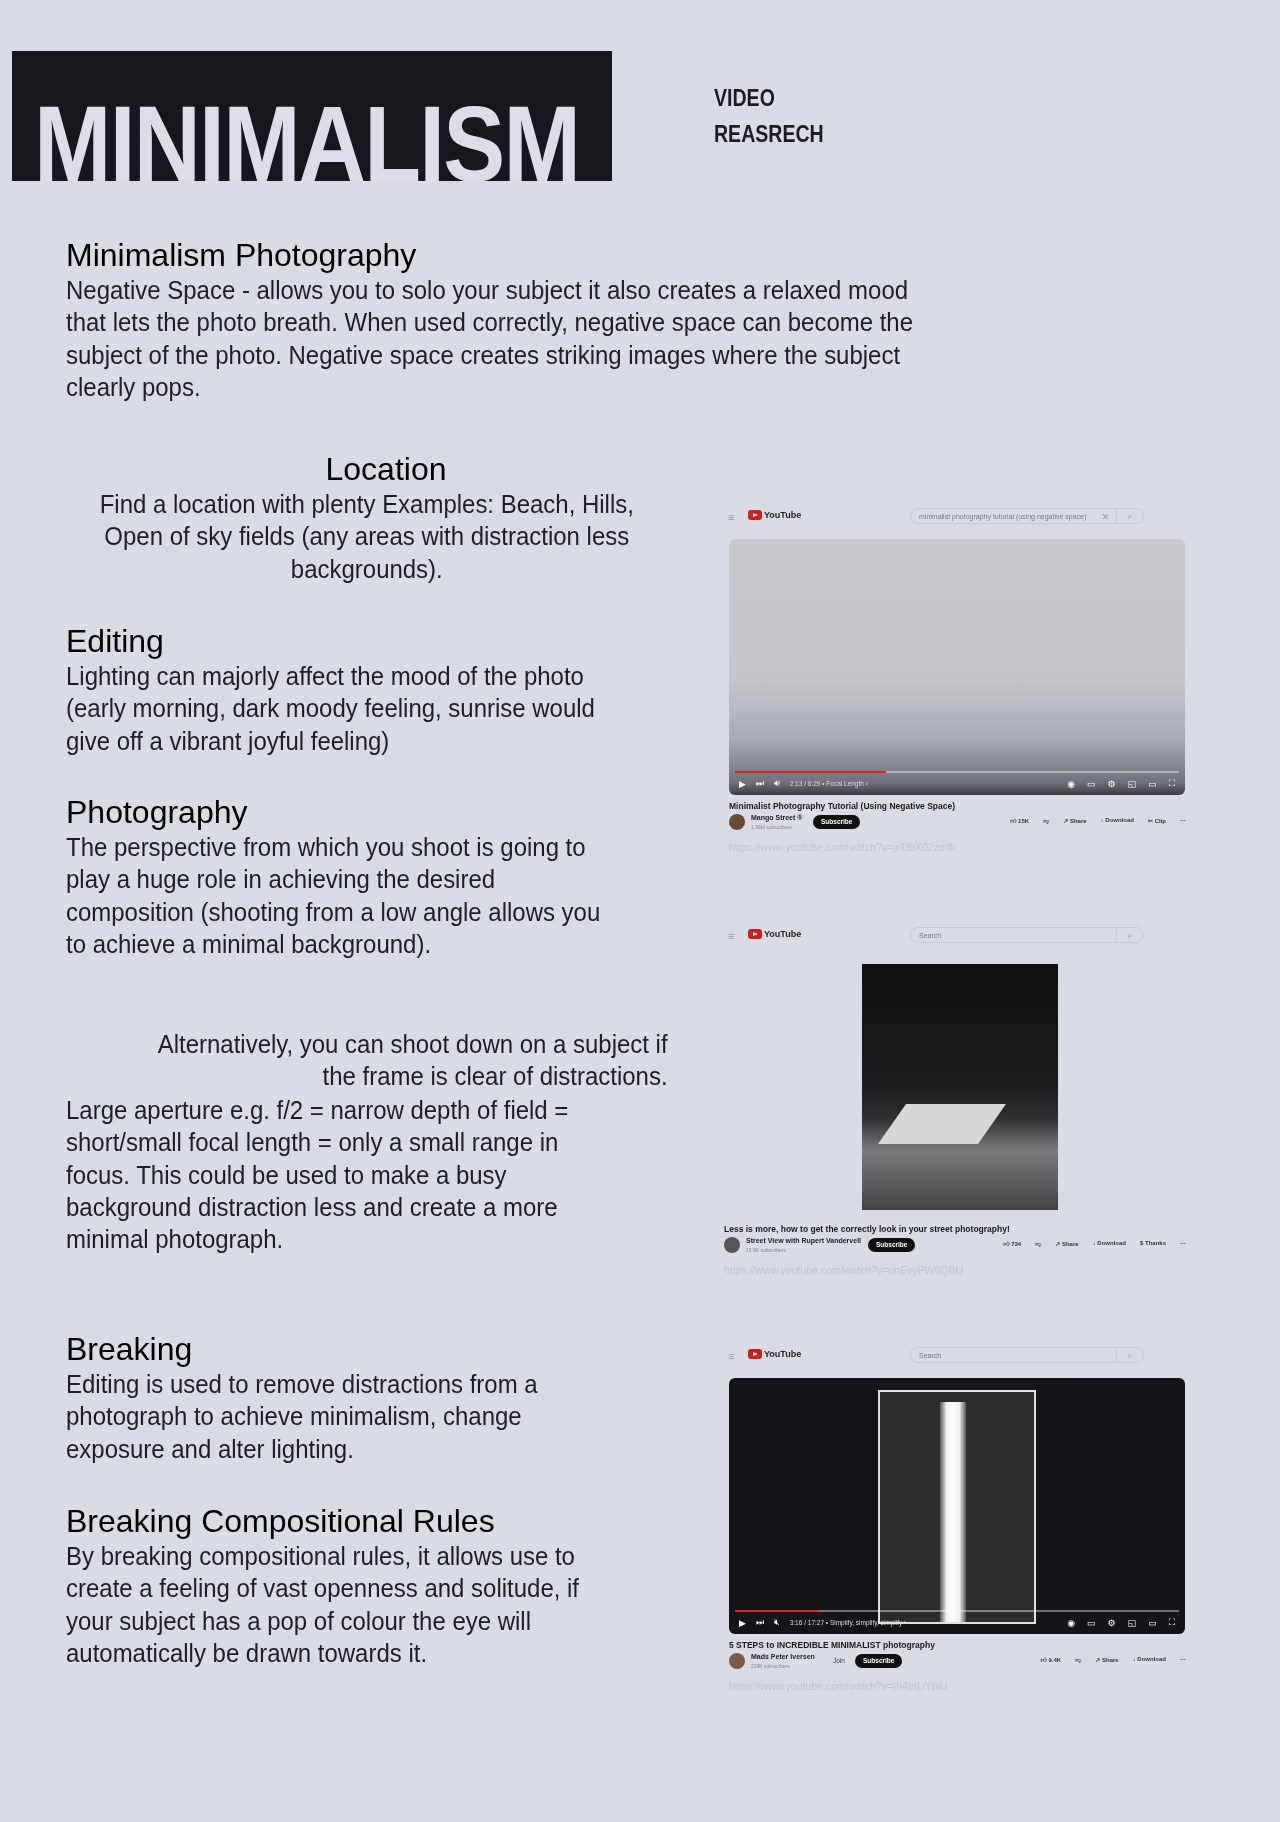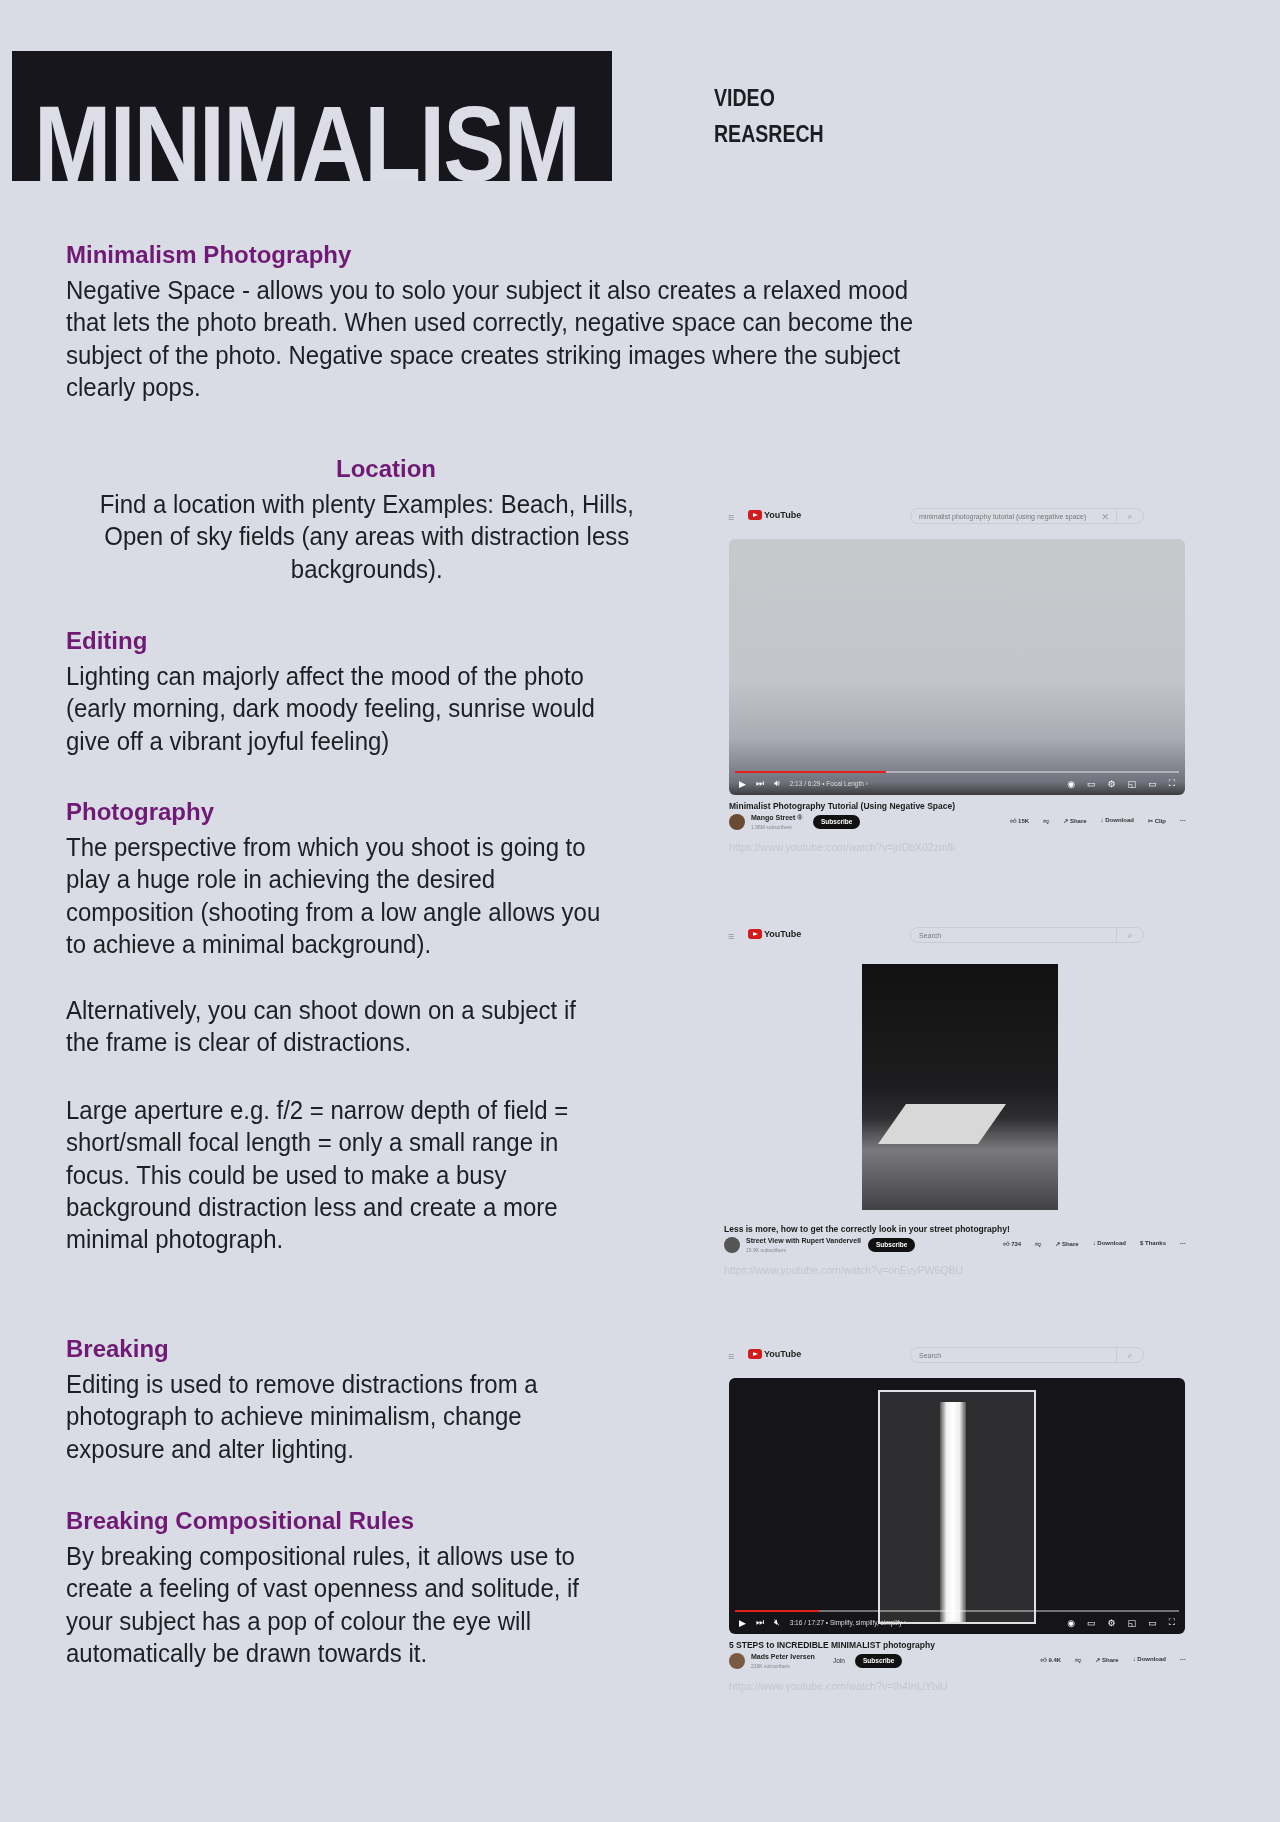--- a/index.html
+++ b/index.html
@@ -2,21 +2,21 @@
 <html><head>
 <meta charset="utf-8">
 <style>
   html,body{margin:0;padding:0;}
   body{width:1280px;height:1822px;background:#d9dce5;position:relative;overflow:hidden;font-family:"Liberation Sans",sans-serif;color:#1c1c22;}
   .title-bar{position:absolute;left:12px;top:22px;width:600px;height:130px;background:#17161c;overflow:hidden;margin-top:29px;}
   .title-text{position:absolute;left:22px;top:38px;font-family:"Liberation Sans",sans-serif;font-weight:bold;font-size:108px;line-height:110px;color:#dcdde6;letter-spacing:-2px;transform:scaleX(0.86);transform-origin:left top;white-space:nowrap;}
   .subtitle{position:absolute;left:714px;top:80px;font-weight:bold;font-size:23px;line-height:36px;color:#1c1c22;transform:scaleX(0.85);transform-origin:left top;}
   .subtitle div{display:block;}
   .section{position:absolute;left:66px;}
-  .section h2{margin:0;font-size:24px;font-weight:bold;line-height:38px;color:#701a75;}
+  .section h2{margin:0;font-size:32px;font-weight:normal;line-height:38px;color:#000000;}
   .section p{margin:0;font-size:25.5px;line-height:32.3px;color:#1e1e24;transform:scaleX(0.94);transform-origin:left top;}
   .yt{position:absolute;left:724px;width:462px;}
   .yt-header{position:relative;height:24px;font-size:9px;color:#555;}
   .yt-menu{position:absolute;left:4px;top:6px;font-size:11px;color:#999;}
   .yt-logo{position:absolute;left:24px;top:5px;display:flex;align-items:center;gap:2px;font-weight:bold;font-size:9px;color:#222;}
   .yt-logo .play{width:14px;height:10px;background:#d21b1b;border-radius:3px;position:relative;}
   .yt-logo .play:after{content:"";position:absolute;left:5px;top:2.5px;border-left:5px solid #fff;border-top:2.5px solid transparent;border-bottom:2.5px solid transparent;}
   .yt-search{position:absolute;left:186px;top:3px;width:234px;height:16px;border:1px solid #c9ccd6;border-radius:9px;font-size:7px;line-height:16px;padding-left:8px;color:#777;box-sizing:border-box;}
   .yt-search .s-btn{position:absolute;right:0;top:0;width:26px;height:14px;border-left:1px solid #c9ccd6;text-align:center;font-size:8px;color:#888;}
   .yt-search .x{position:absolute;right:34px;top:0;font-size:9px;color:#999;}
@@ -78,21 +78,21 @@
 </div>
 
 <div class="section" style="top:793px;width:660px;">
   <h2>Photography</h2>
   <p>The perspective from which you shoot is going to</p>
   <p>play a huge role in achieving the desired</p>
   <p>composition (shooting from a low angle allows you</p>
   <p>to achieve a minimal background).</p>
 </div>
 
-<div class="section" style="top:994px;width:640px;">
+<div class="section" style="top:1028px;width:640px;text-align:right;">
   <p>Alternatively, you can shoot down on a subject if</p>
   <p>the frame is clear of distractions.</p>
 </div>
 
 <div class="section" style="top:1094px;width:640px;">
   <p>Large aperture e.g. f/2 = narrow depth of field =</p>
   <p>short/small focal length = only a small range in</p>
   <p>focus. This could be used to make a busy</p>
   <p>background distraction less and create a more</p>
   <p>minimal photograph.</p>

